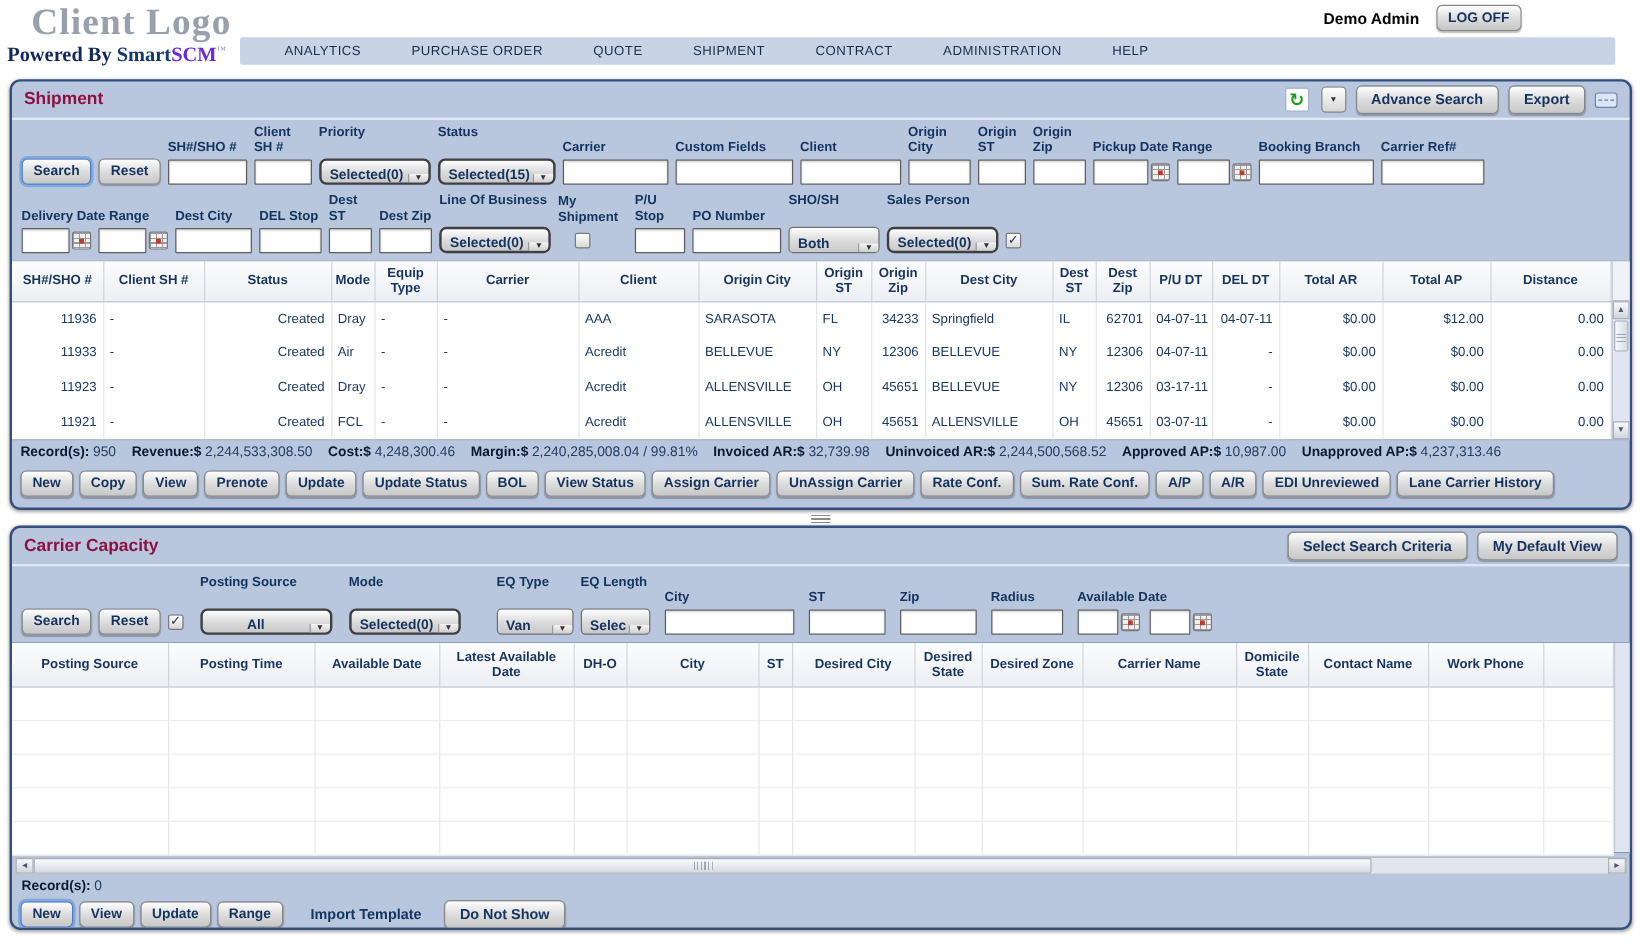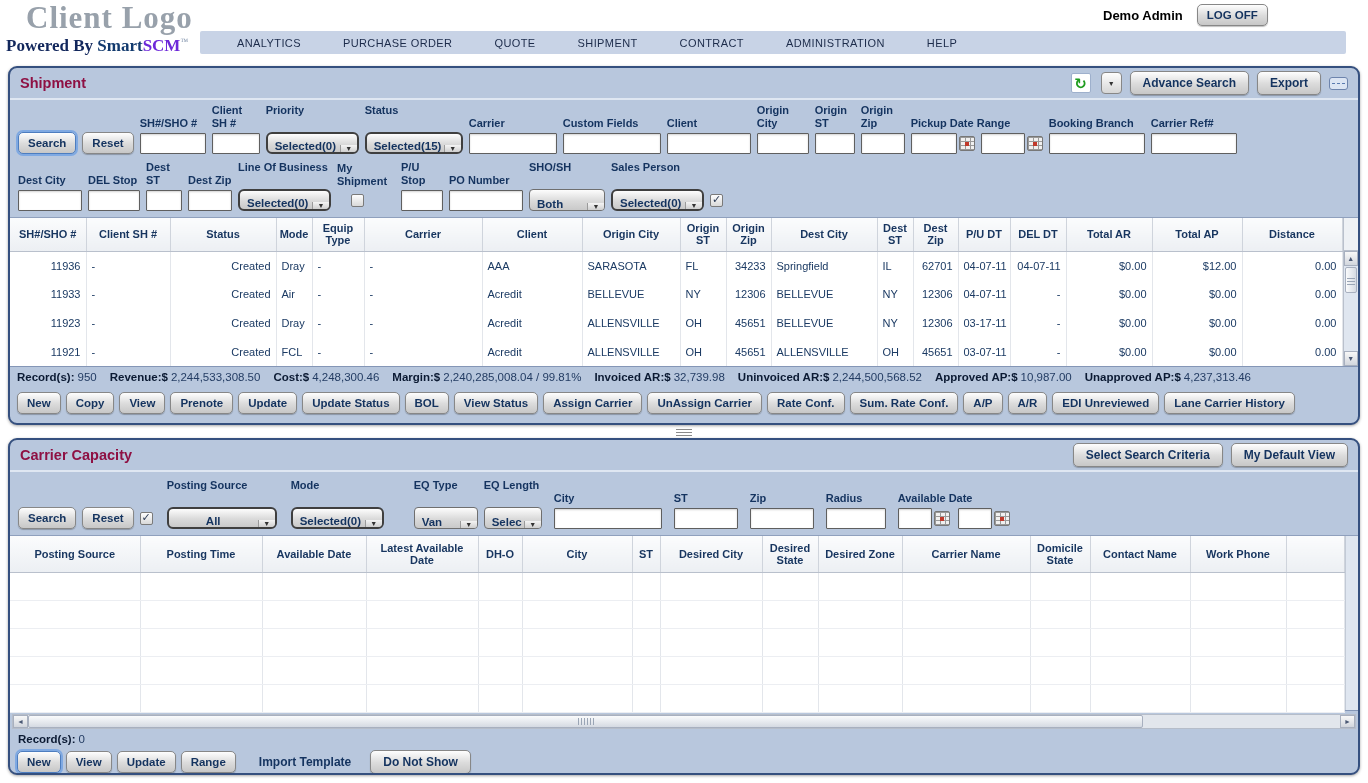--- a/index.html
+++ b/index.html
@@ -217,20 +217,29 @@
           <div class="flabel">Booking Branch</div>
           <input class="tin" style="">
         </div>
       <div class="fgroup" style="width:86px">
           <div class="flabel">Carrier Ref#</div>
           <input class="tin" style="">
         </div>
     </div>
 
     <div class="frow f2">
+      <div class="fgroup">
+          <div class="flabel">Delivery Date Range</div>
+        <div class="ctl-row">
+            <input class="tin" style="width: 40px;">
+            <span class="cal"></span>
+            <input class="tin" style="width: 40px; margin-left: 6px;">
+            <span class="cal"></span>
+          </div>
+        </div>
       <div class="fgroup" style="width:64px">
           <div class="flabel">Dest City</div>
           <input class="tin" style="">
         </div>
       <div class="fgroup" style="width:52px">
           <div class="flabel">DEL Stop</div>
           <input class="tin" style="">
         </div>
       <div class="fgroup" style="width:36px">
           <div class="flabel">Dest ST</div>

